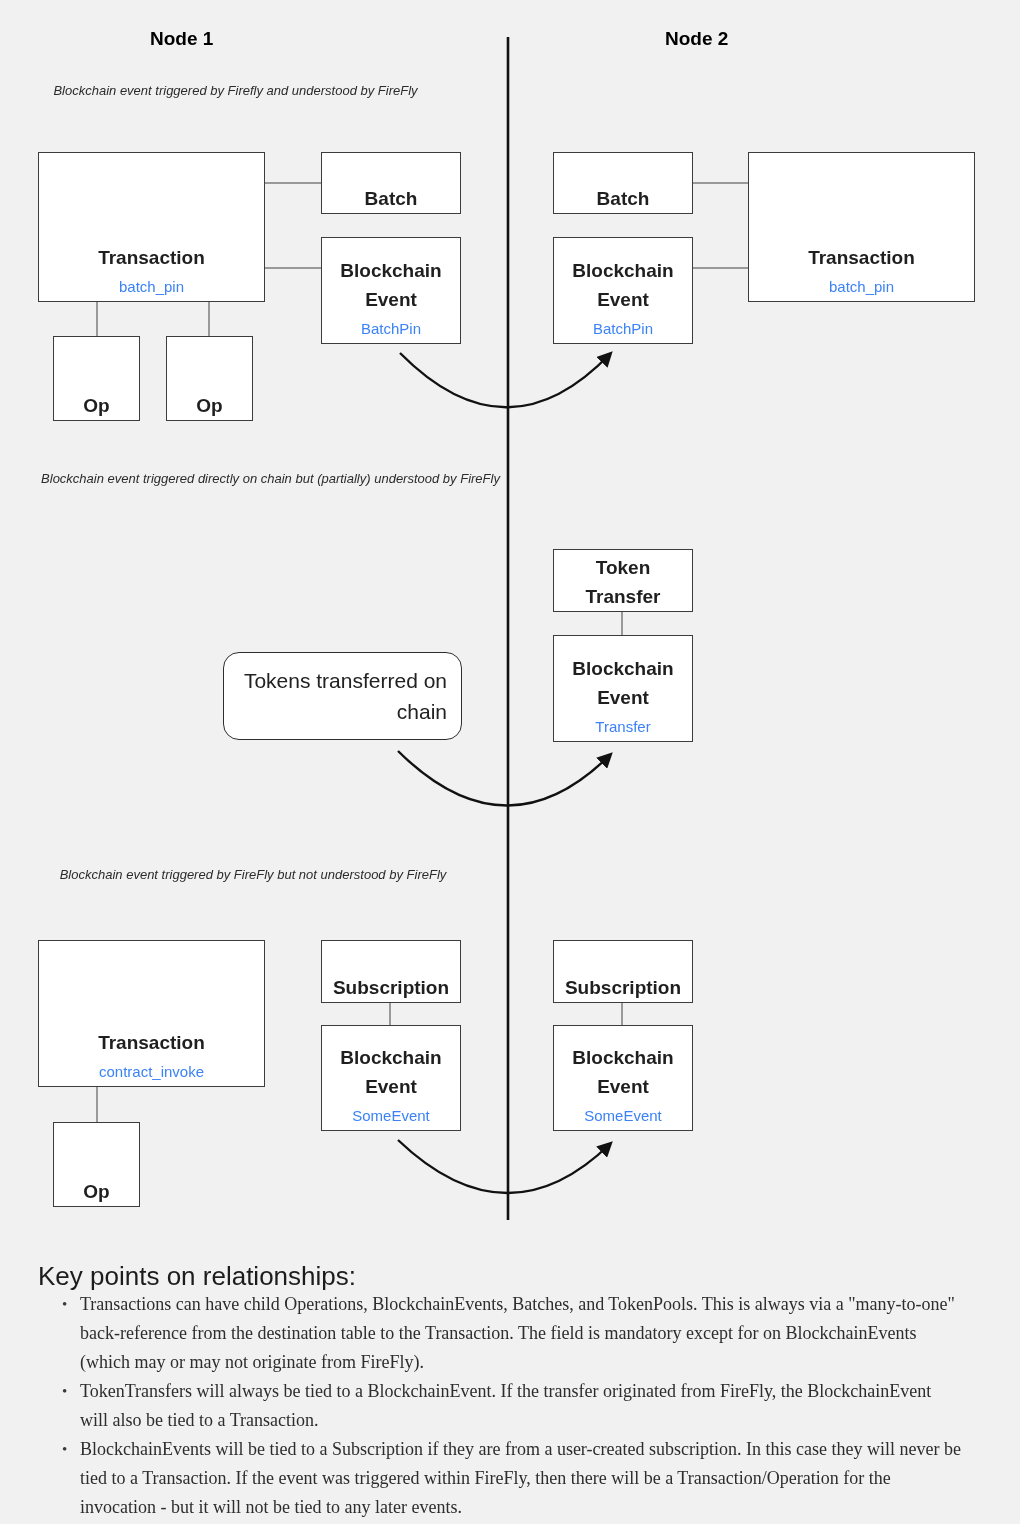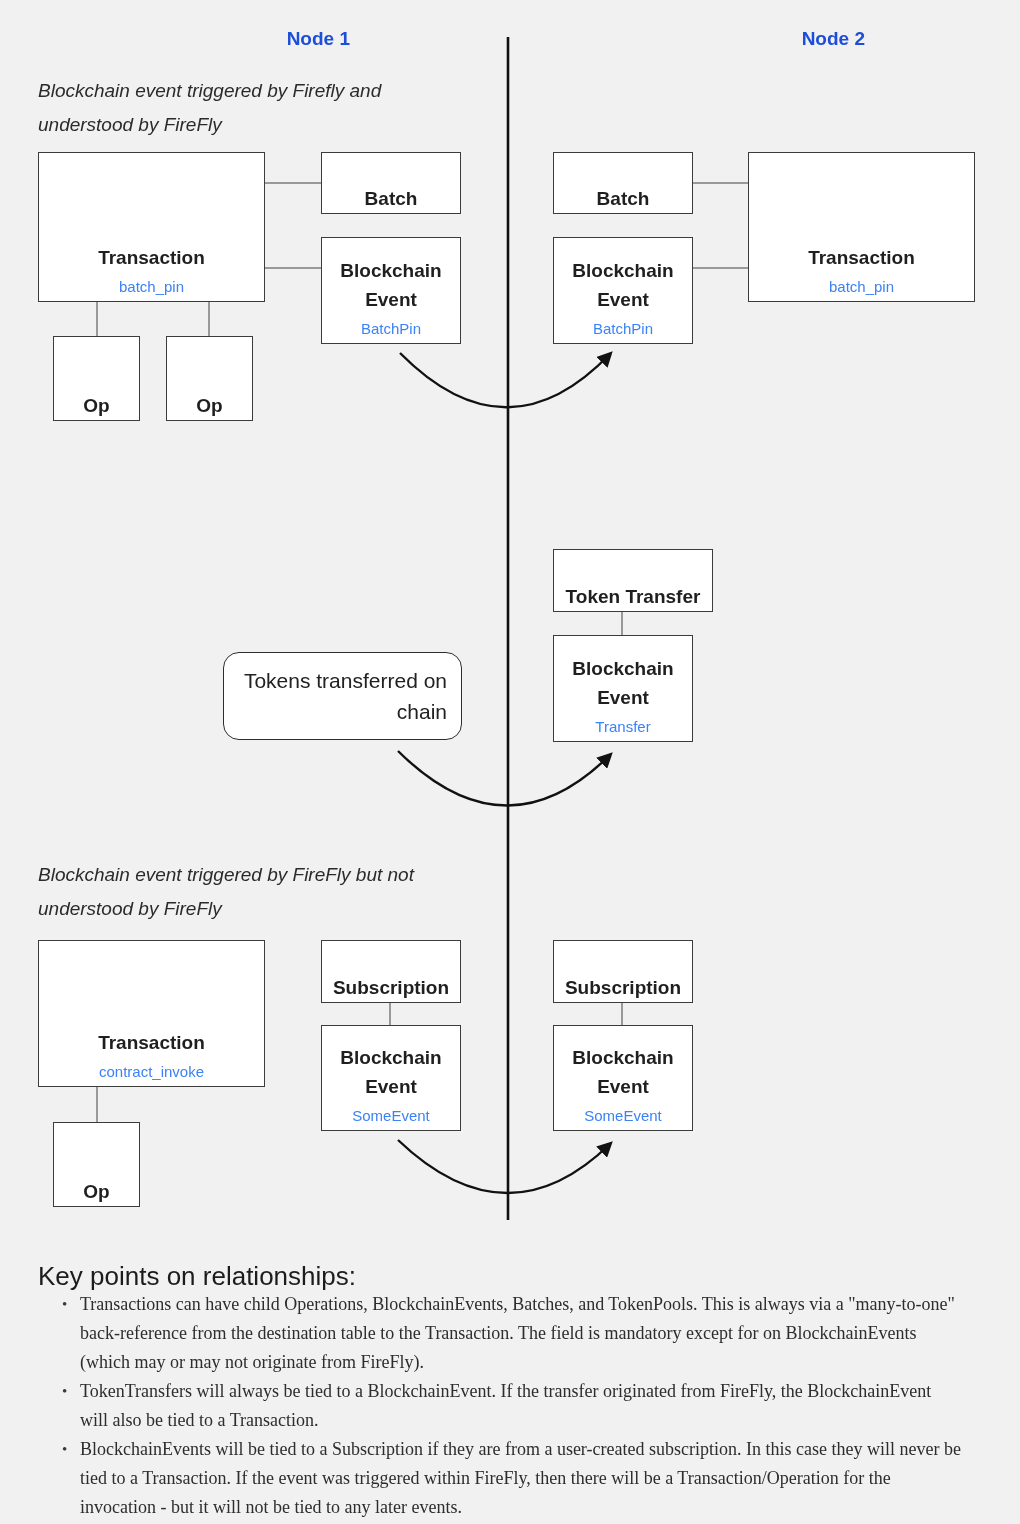--- a/index.html
+++ b/index.html
@@ -8,27 +8,28 @@
     background:#f1f1f1;
     font-family:"Liberation Sans", sans-serif;
     color:#1f1f1f;
     position:relative;
     overflow:hidden;
   }
   .stage{position:absolute;inset:0;width:1020px;height:1524px;}
   svg.wires{position:absolute;left:0;top:0;width:1020px;height:1524px;pointer-events:none;}
 
   .node-header{
-    position:absolute;width:200px;text-align:right;
-    font-size:19px;font-weight:bold;color:#1d4ed8;
+    position:absolute;width:200px;text-align:left;
+    font-size:19px;font-weight:bold;color:#000000;
   }
   .caption{
     position:absolute;
-    font-size:19px;font-style:italic;color:#2b2b2b;
+    font-size:13px;font-style:italic;color:#2b2b2b;
     line-height:34px;
+    text-align:center;
   }
   .box{
     position:absolute;background:#ffffff;
     border:1.5px solid #3c3c3c;
     box-sizing:border-box;
     display:flex;flex-direction:column;align-items:center;justify-content:flex-end;
     text-align:center;
   }
   .box-title{font-size:19px;font-weight:bold;line-height:29px;color:#1f1f1f;padding:0 6px;}
   .box-sub{font-size:15px;font-weight:normal;line-height:29px;color:#3b82f6;padding:0 6px;}
@@ -86,20 +87,21 @@
 
     <path d="M 400 353 Q 507 461 610 354" fill="none" stroke="#111111" stroke-width="2.4" marker-end="url(#arrowhead)"></path>
     <path d="M 398 751 Q 506 858 610 755" fill="none" stroke="#111111" stroke-width="2.4" marker-end="url(#arrowhead)"></path>
     <path d="M 398 1140 Q 507 1244 610 1144" fill="none" stroke="#111111" stroke-width="2.4" marker-end="url(#arrowhead)"></path>
   </svg>
 
   <div class="node-header" style="left:150px;top:28px">Node 1</div>
   <div class="node-header" style="left:665px;top:28px">Node 2</div>
 
   <div class="caption" style="left:38px;top:74px;width:395px">Blockchain event triggered by Firefly and understood by FireFly</div>
+  <div class="caption" style="left:38px;top:462px;width:465px">Blockchain event triggered directly on chain but (partially) understood by FireFly</div>
   <div class="caption" style="left:38px;top:858px;width:430px">Blockchain event triggered by FireFly but not understood by FireFly</div>
 
   <div class="box" style="left:38px;top:152px;width:227px;height:150px">
     <div class="box-title">Transaction</div>
     <div class="box-sub">batch_pin</div>
   </div>
   <div class="box" style="left:321px;top:152px;width:140px;height:62px">
     <div class="box-title">Batch</div>
   </div>
   <div class="box" style="left:321px;top:237px;width:140px;height:107px">
@@ -118,21 +120,21 @@
   </div>
   <div class="box" style="left:553px;top:237px;width:140px;height:107px">
     <div class="box-title">Blockchain Event</div>
     <div class="box-sub">BatchPin</div>
   </div>
   <div class="box" style="left:748px;top:152px;width:227px;height:150px">
     <div class="box-title">Transaction</div>
     <div class="box-sub">batch_pin</div>
   </div>
 
-  <div class="box" style="left:553px;top:549px;width:160px;height:63px">
+  <div class="box" style="left:553px;top:549px;width:140px;height:63px">
     <div class="box-title">Token Transfer</div>
   </div>
   <div class="box" style="left:553px;top:635px;width:140px;height:107px">
     <div class="box-title">Blockchain Event</div>
     <div class="box-sub">Transfer</div>
   </div>
   <div class="note" style="left:223px;top:652px;width:239px;height:88px">Tokens transferred on chain</div>
 
   <div class="box" style="left:38px;top:940px;width:227px;height:147px">
     <div class="box-title">Transaction</div>

